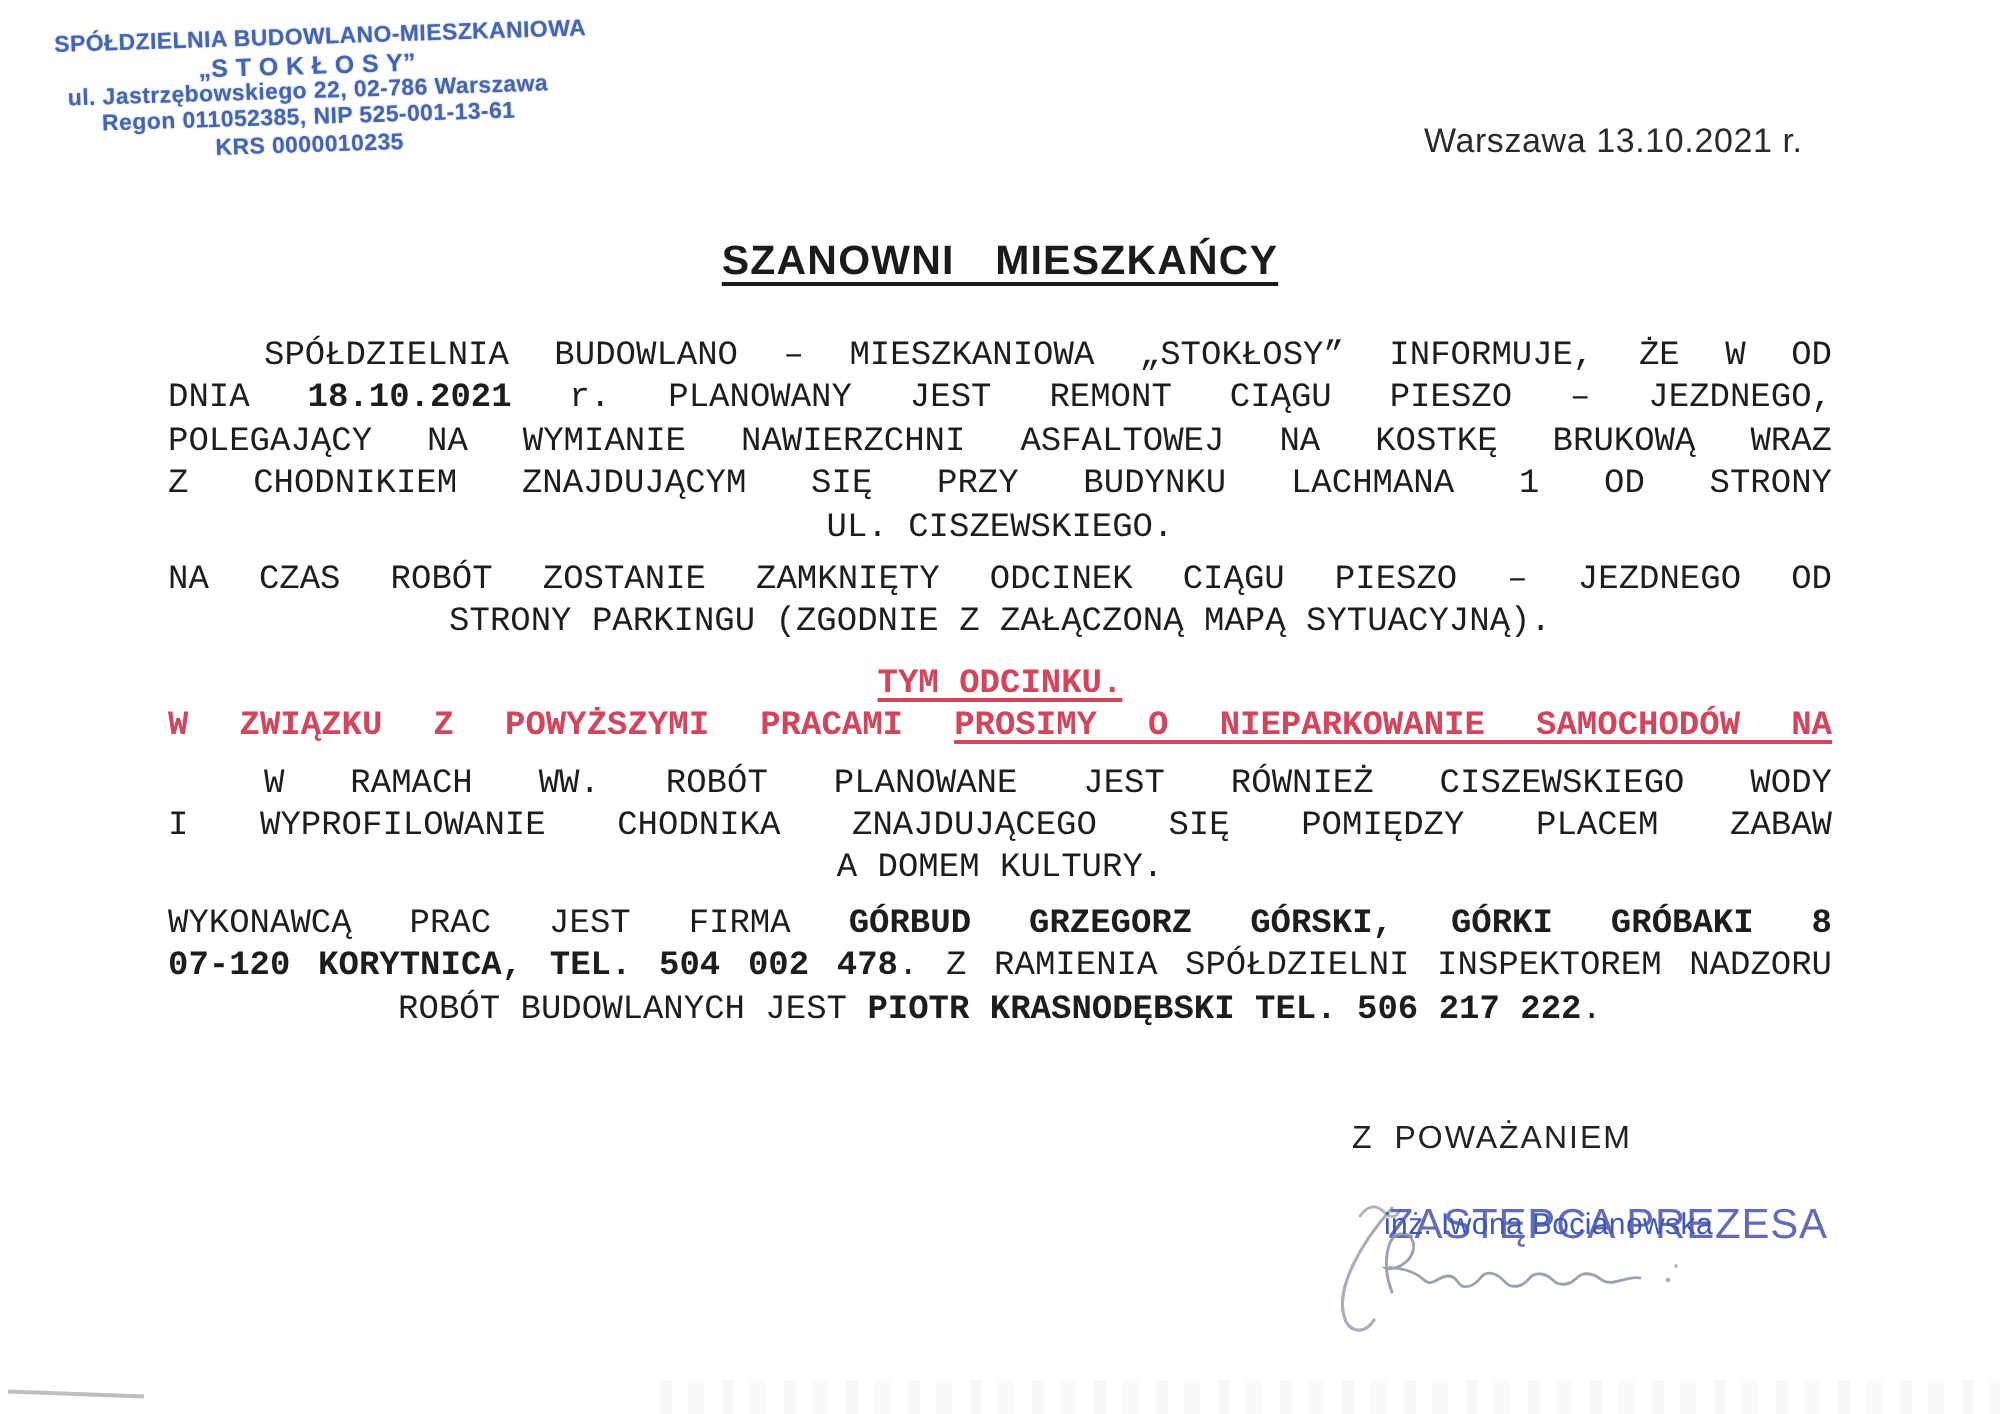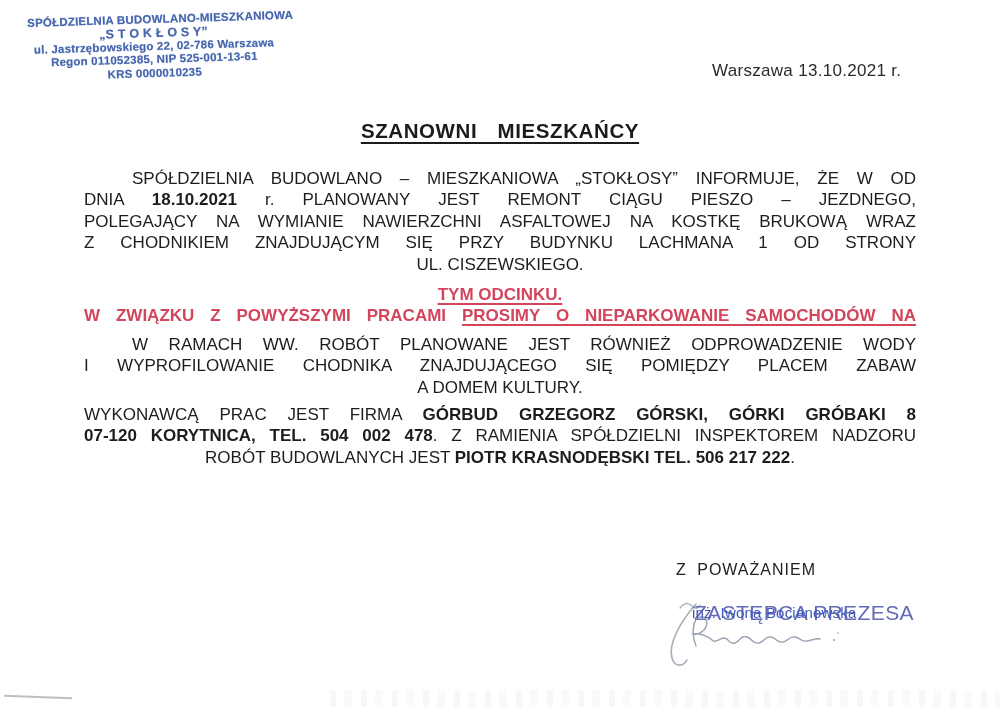--- a/index.html
+++ b/index.html
@@ -21,21 +21,21 @@
   .date{position:absolute;left:712px;top:45px;font-size:17px;letter-spacing:.3px;color:#2a2a2c;margin-top:16px;}
   
   .title{
     position:absolute;top:119px;left:0;width:100%;text-align:center;
     font-size:20.5px;font-weight:700;letter-spacing:.6px;word-spacing:14px;
     text-decoration:underline;text-underline-offset:4px;text-decoration-thickness:2px;
     color:#1b1b1d;
   }
   
   .body{position:absolute;left:84px;top:168px;width:832px;font-size:17px;line-height:21.4px;}
-  .para{margin:0;}
+  .para{margin:0;font-family:Liberation Mono, monospace;}
   .line{text-align:center;white-space:normal;}
   .jl{text-align:justify;text-align-last:justify;}
   .ind{text-indent:48px;}
   .b{font-weight:700;}
   .u{text-decoration:underline;text-underline-offset:3px;text-decoration-thickness:1.5px;}
   .red{color:#d2455c;font-weight:700;}
   
   .closing{position:absolute;left:676px;top:561px;font-size:16px;letter-spacing:1px;word-spacing:5px;color:#222;}
   .role-stamp{position:absolute;left:694px;top:601px;font-size:21px;color:#5c63b4;letter-spacing:.4px;opacity:.95;}
   .signer-name{position:absolute;left:692px;top:604px;font-size:15px;color:#3e58b8;letter-spacing:.2px;}
@@ -68,26 +68,30 @@
   <div class="title">SZANOWNI MIESZKAŃCY</div>
 
   <div class="body">
       <div class="para">
         <div class="line jl ind"><span>SPÓŁDZIELNIA BUDOWLANO – MIESZKANIOWA „STOKŁOSY” INFORMUJE, ŻE W OD</span></div>
         <div class="line jl"><span>DNIA </span><span class="b">18.10.2021</span><span> r. PLANOWANY JEST REMONT CIĄGU PIESZO – JEZDNEGO,</span></div>
         <div class="line jl"><span>POLEGAJĄCY NA WYMIANIE NAWIERZCHNI ASFALTOWEJ NA KOSTKĘ BRUKOWĄ WRAZ</span></div>
         <div class="line jl"><span>Z CHODNIKIEM ZNAJDUJĄCYM SIĘ PRZY BUDYNKU LACHMANA 1 OD STRONY</span></div>
         <div class="line"><span>UL. CISZEWSKIEGO.</span></div>
       </div>
+      <div class="para" style="margin-top: 5px;">
+        <div class="line jl"><span>NA CZAS ROBÓT ZOSTANIE ZAMKNIĘTY ODCINEK CIĄGU PIESZO – JEZDNEGO OD</span></div>
+        <div class="line"><span>STRONY PARKINGU (ZGODNIE Z ZAŁĄCZONĄ MAPĄ SYTUACYJNĄ).</span></div>
+      </div>
       <div class="para red" style="margin-top: 9px;">
         <div class="line"><span class="b u">TYM ODCINKU.</span></div>
         <div class="line jl"><span class="b">W ZWIĄZKU Z POWYŻSZYMI PRACAMI </span><span class="b u">PROSIMY O NIEPARKOWANIE SAMOCHODÓW NA</span></div>
       </div>
       <div class="para" style="margin-top: 7px;">
-        <div class="line jl ind"><span>W RAMACH WW. ROBÓT PLANOWANE JEST RÓWNIEŻ ODPROWADZENIE WODY</span></div>
+        <div class="line jl ind"><span>W RAMACH WW. ROBÓT PLANOWANE JEST RÓWNIEŻ CISZEWSKIEGO WODY</span></div>
         <div class="line jl"><span>I WYPROFILOWANIE CHODNIKA ZNAJDUJĄCEGO SIĘ POMIĘDZY PLACEM ZABAW</span></div>
         <div class="line"><span>A DOMEM KULTURY.</span></div>
       </div>
       <div class="para" style="margin-top: 6px;">
         <div class="line jl"><span>WYKONAWCĄ PRAC JEST FIRMA </span><span class="b">GÓRBUD GRZEGORZ GÓRSKI, GÓRKI GRÓBAKI 8</span></div>
         <div class="line jl"><span class="b">07-120 KORYTNICA, TEL. 504 002 478</span><span>. Z RAMIENIA SPÓŁDZIELNI INSPEKTOREM NADZORU</span></div>
         <div class="line"><span>ROBÓT BUDOWLANYCH JEST </span><span class="b">PIOTR KRASNODĘBSKI TEL. 506 217 222</span><span>.</span></div>
       </div>
     </div>
 

